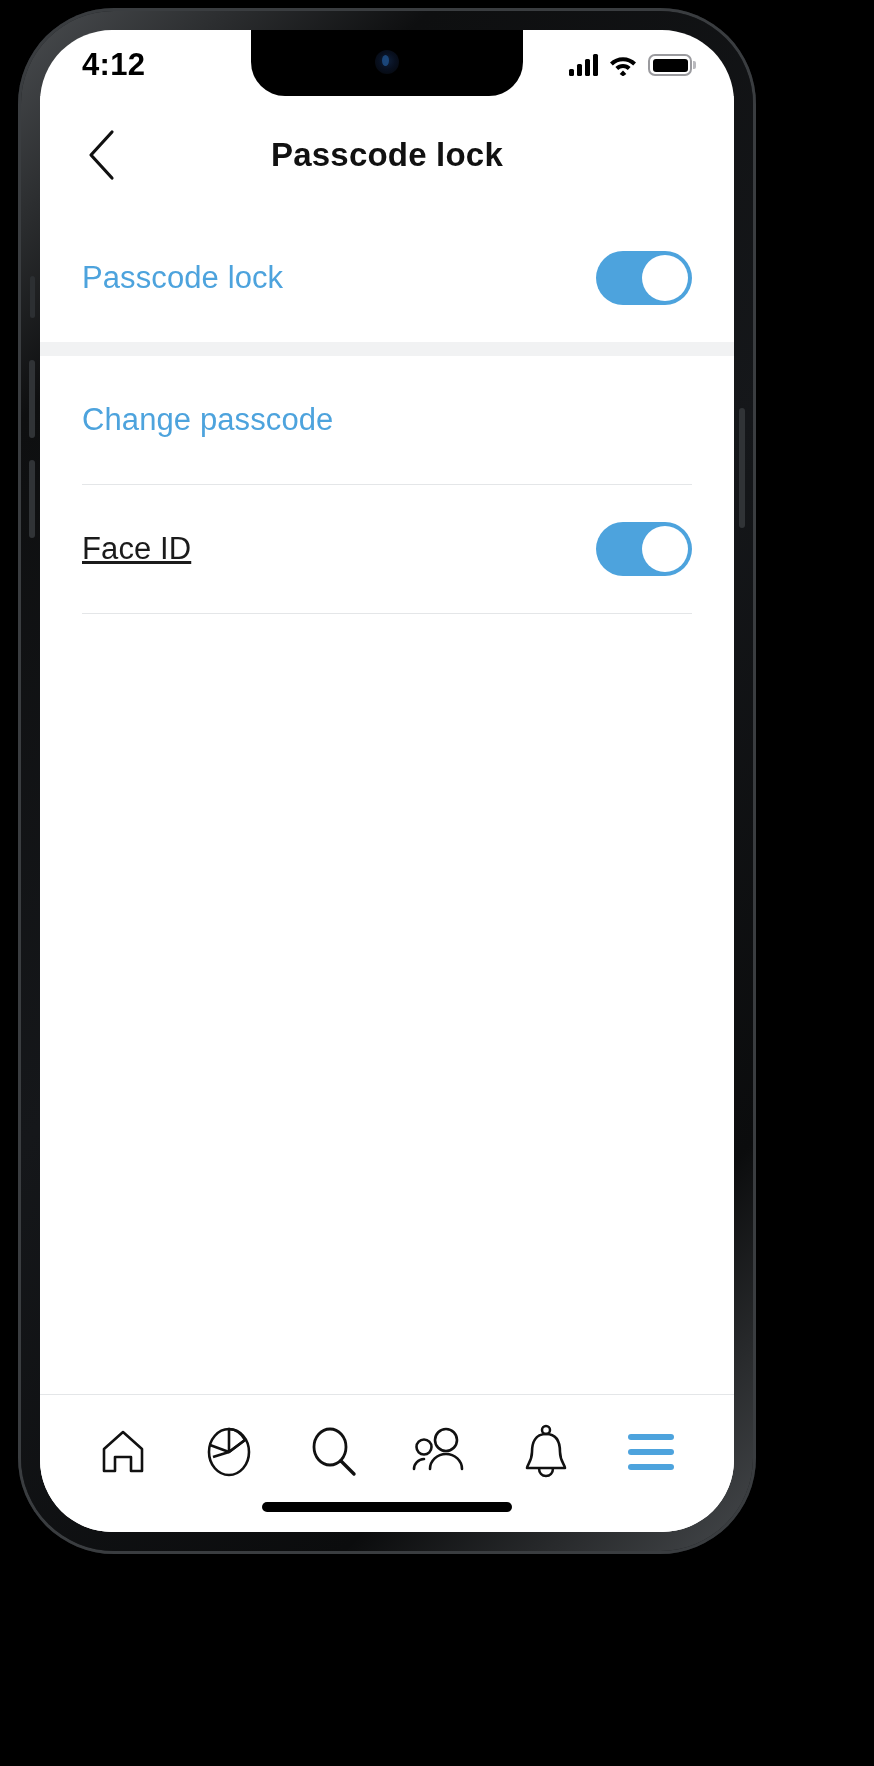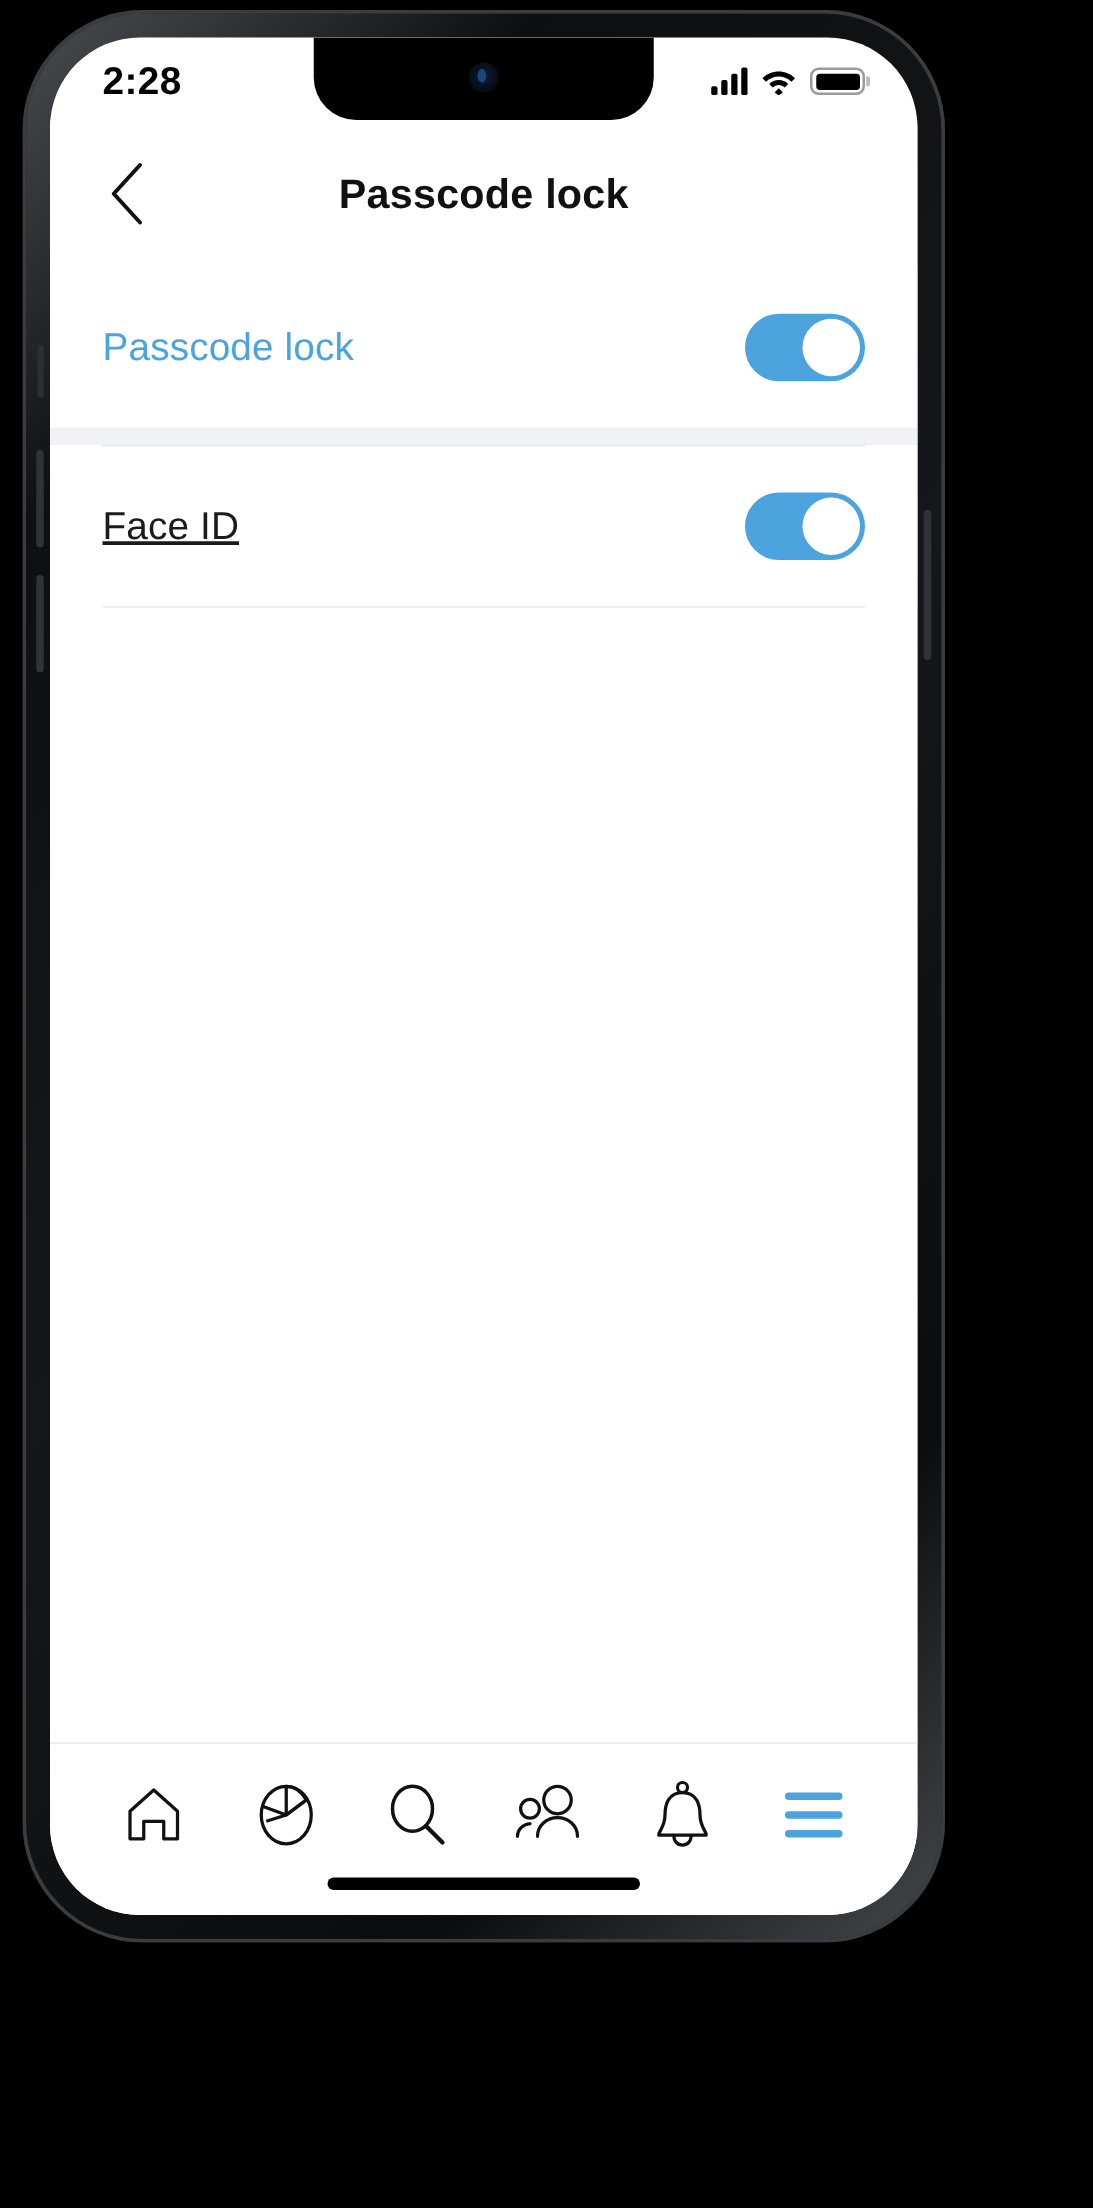--- a/index.html
+++ b/index.html
@@ -244,21 +244,21 @@
     <div class="btn-power"></div>
   </div>
 
   <div class="screen">
 
     <div class="notch">
       <div class="notch-cam"></div>
     </div>
 
     <div class="statusbar">
-      <div class="status-time">2:28</div>
+      <div class="status-time">4:12</div>
       <div class="status-right">
         <div class="icon-signal">
           <i></i>
             <i></i>
             <i></i>
             <i></i>
         </div>
         <svg class="icon-wifi" viewBox="0 0 28 22">
           <path d="M14 3.2C19.0 3.2 23.6 5.2 27.0 8.5L24.2 11.4C21.5 8.8 17.9 7.2 14 7.2 10.1 7.2 6.5 8.8 3.8 11.4L1.0 8.5C4.4 5.2 9.0 3.2 14 3.2Z" fill="#000"></path>
           <path d="M14 10.0C16.9 10.0 19.6 11.2 21.6 13.1L18.8 16.0C17.5 14.8 15.8 14.0 14 14.0 12.2 14.0 10.5 14.8 9.2 16.0L6.4 13.1C8.4 11.2 11.1 10.0 14 10.0Z" fill="#000"></path>
@@ -286,20 +286,23 @@
           <span class="row-label accent">Passcode lock</span>
           <div class="toggle">
             <div class="knob"></div>
           </div>
         </div>
       </div>
 
       <div class="group-gap"></div>
 
       <div class="group">
+        <div class="row">
+          <span class="row-label accent">Change passcode</span>
+        </div>
         <div class="row-divider"></div>
 
         <div class="row">
           <span class="row-label plain">Face ID</span>
           <div class="toggle">
             <div class="knob"></div>
           </div>
         </div>
         <div class="row-divider"></div>
       </div>

